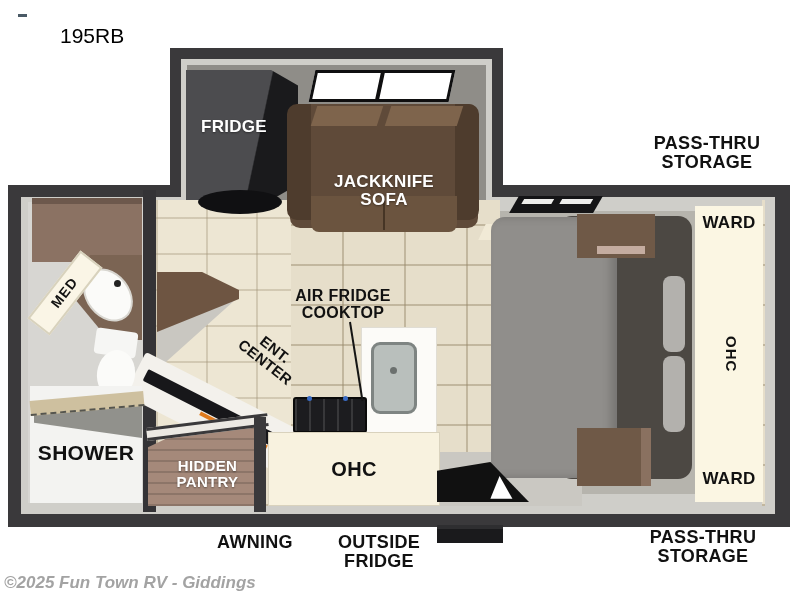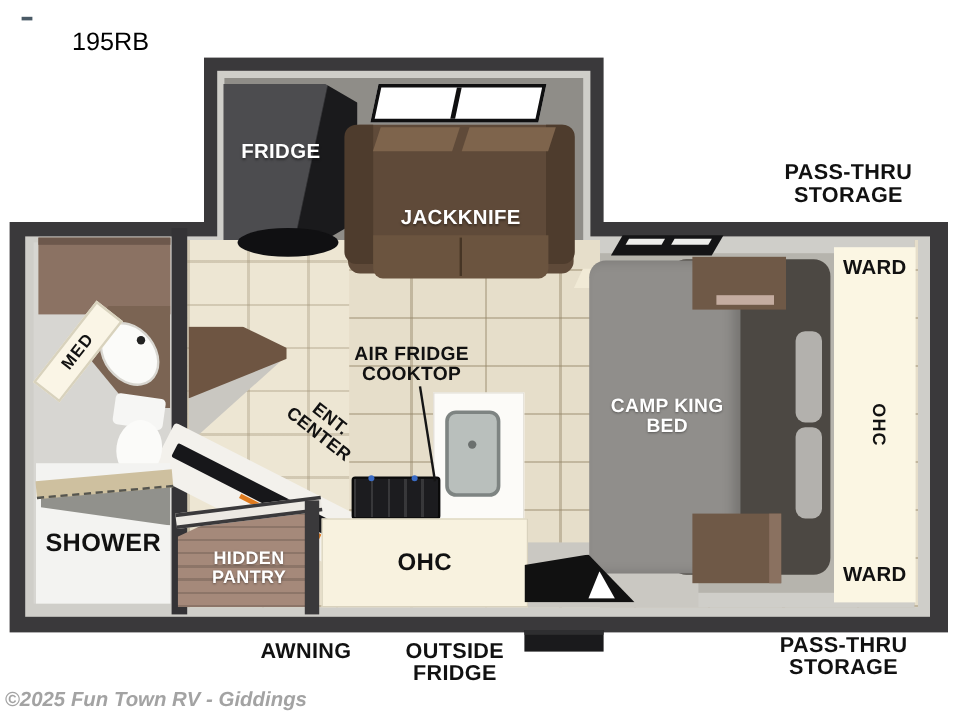--- a/index.html
+++ b/index.html
@@ -55,20 +55,21 @@
 
   <div class="abs" style="left:290px;top:104px;width:188px;height:124px;background:#5f4a39;border-radius:10px;"></div>
   <div class="abs" style="left:287px;top:104px;width:24px;height:116px;background:#4e3c2d;border-radius:10px 0 0 10px;"></div>
   <div class="abs" style="left:455px;top:104px;width:24px;height:116px;background:#4e3c2d;border-radius:0 10px 10px 0;"></div>
   <div class="abs" style="left:314px;top:106px;width:66px;height:20px;background:#7e644c;transform:skewX(-18deg);"></div>
   <div class="abs" style="left:388px;top:106px;width:72px;height:20px;background:#7e644c;transform:skewX(-18deg);"></div>
   <div class="abs" style="left:311px;top:196px;width:146px;height:36px;background:#6b543f;border-radius:0 0 8px 8px;"></div>
   <div class="abs" style="left:383px;top:198px;width:2px;height:32px;background:#463525;"></div>
   <div class="lbl white" style="left:300px;top:156px;width:168px;font-size:17px;margin-top:17px;">
     <div>JACKKNIFE</div>
+    <div>SOFA</div>
   </div>
 
   <div class="abs" style="left:157px;top:300px;width:78px;height:70px;background:#c9c7c1;clip-path:polygon(0 0,100% 0,0 100%);"></div>
   <div class="abs" style="left:157px;top:272px;width:82px;height:60px;background:#6e5542;clip-path:polygon(0 0,55% 0,100% 30%,100% 45%,0 100%);"></div>
 
   <div class="abs" style="left:141px;top:366px;width:152px;height:15px;background:#2e2d2f;transform:rotate(27deg);transform-origin:left top;"></div>
   <div class="abs" style="left:146px;top:352px;width:168px;height:48px;background:#f3f1ec;border-radius:3px;transform:rotate(27deg);transform-origin:left top;">
     <div class="abs" style="left:6%;top:30%;width:88%;height:26%;background:#17171a;border-radius:2px;"></div>
     <div class="abs" style="left:45%;top:58%;width:45%;height:8%;background:#e07b1e;"></div>
   </div>
@@ -133,24 +134,20 @@
   </div>
 
   <div class="abs" style="left:558px;top:216px;width:134px;height:263px;background:#4c4843;border-radius:14px;"></div>
   <div class="abs" style="left:491px;top:217px;width:126px;height:261px;background:#908e8b;border-radius:14px;box-shadow:inset -6px 0 10px rgba(0,0,0,.18);"></div>
   <div class="abs" style="left:663px;top:276px;width:22px;height:76px;background:#b3b1ad;border-radius:8px;"></div>
   <div class="abs" style="left:663px;top:356px;width:22px;height:76px;background:#b3b1ad;border-radius:8px;"></div>
   <div class="abs" style="left:577px;top:214px;width:78px;height:44px;background:#6f5947;">
     <div class="abs" style="left:25%;top:72%;width:62%;height:20%;background:#c4aca0;"></div>
   </div>
   <div class="abs" style="left:577px;top:428px;width:74px;height:58px;background:#6f5947;border-right:10px solid #8a7160;box-sizing:border-box;"></div>
-  <div class="lbl white" style="left:491px;top:330px;width:130px;font-size:16px;">
-    <div>CAMP KING</div>
-    <div>BED</div>
-  </div>
 
   <div class="abs" style="left:695px;top:206px;width:68px;height:296px;background:#fbf6e3;"></div>
   <div class="lbl" style="left:695px;top:214px;width:68px;font-size:17px;">WARD</div>
   <div class="lbl" style="left:716px;top:322px;width:30px;height:64px;font-size:15px;writing-mode:vertical-rl;letter-spacing:1px;display:flex;align-items:center;justify-content:center;">OHC</div>
   <div class="lbl" style="left:695px;top:470px;width:68px;font-size:17px;">WARD</div>
 
   <div class="abs" style="left:437px;top:462px;width:92px;height:40px;background:#111;clip-path:polygon(0 22%,58% 0,100% 100%,0 100%);">
     <div class="abs" style="left:0;top:0;width:100%;height:100%;background:#fff;clip-path:polygon(68% 35%,82% 92%,58% 92%);"></div>
   </div>
   <div class="abs" style="left:437px;top:525px;width:66px;height:18px;background:#1a1a1c;border-top:4px solid #2e2e30;box-sizing:border-box;"></div>

